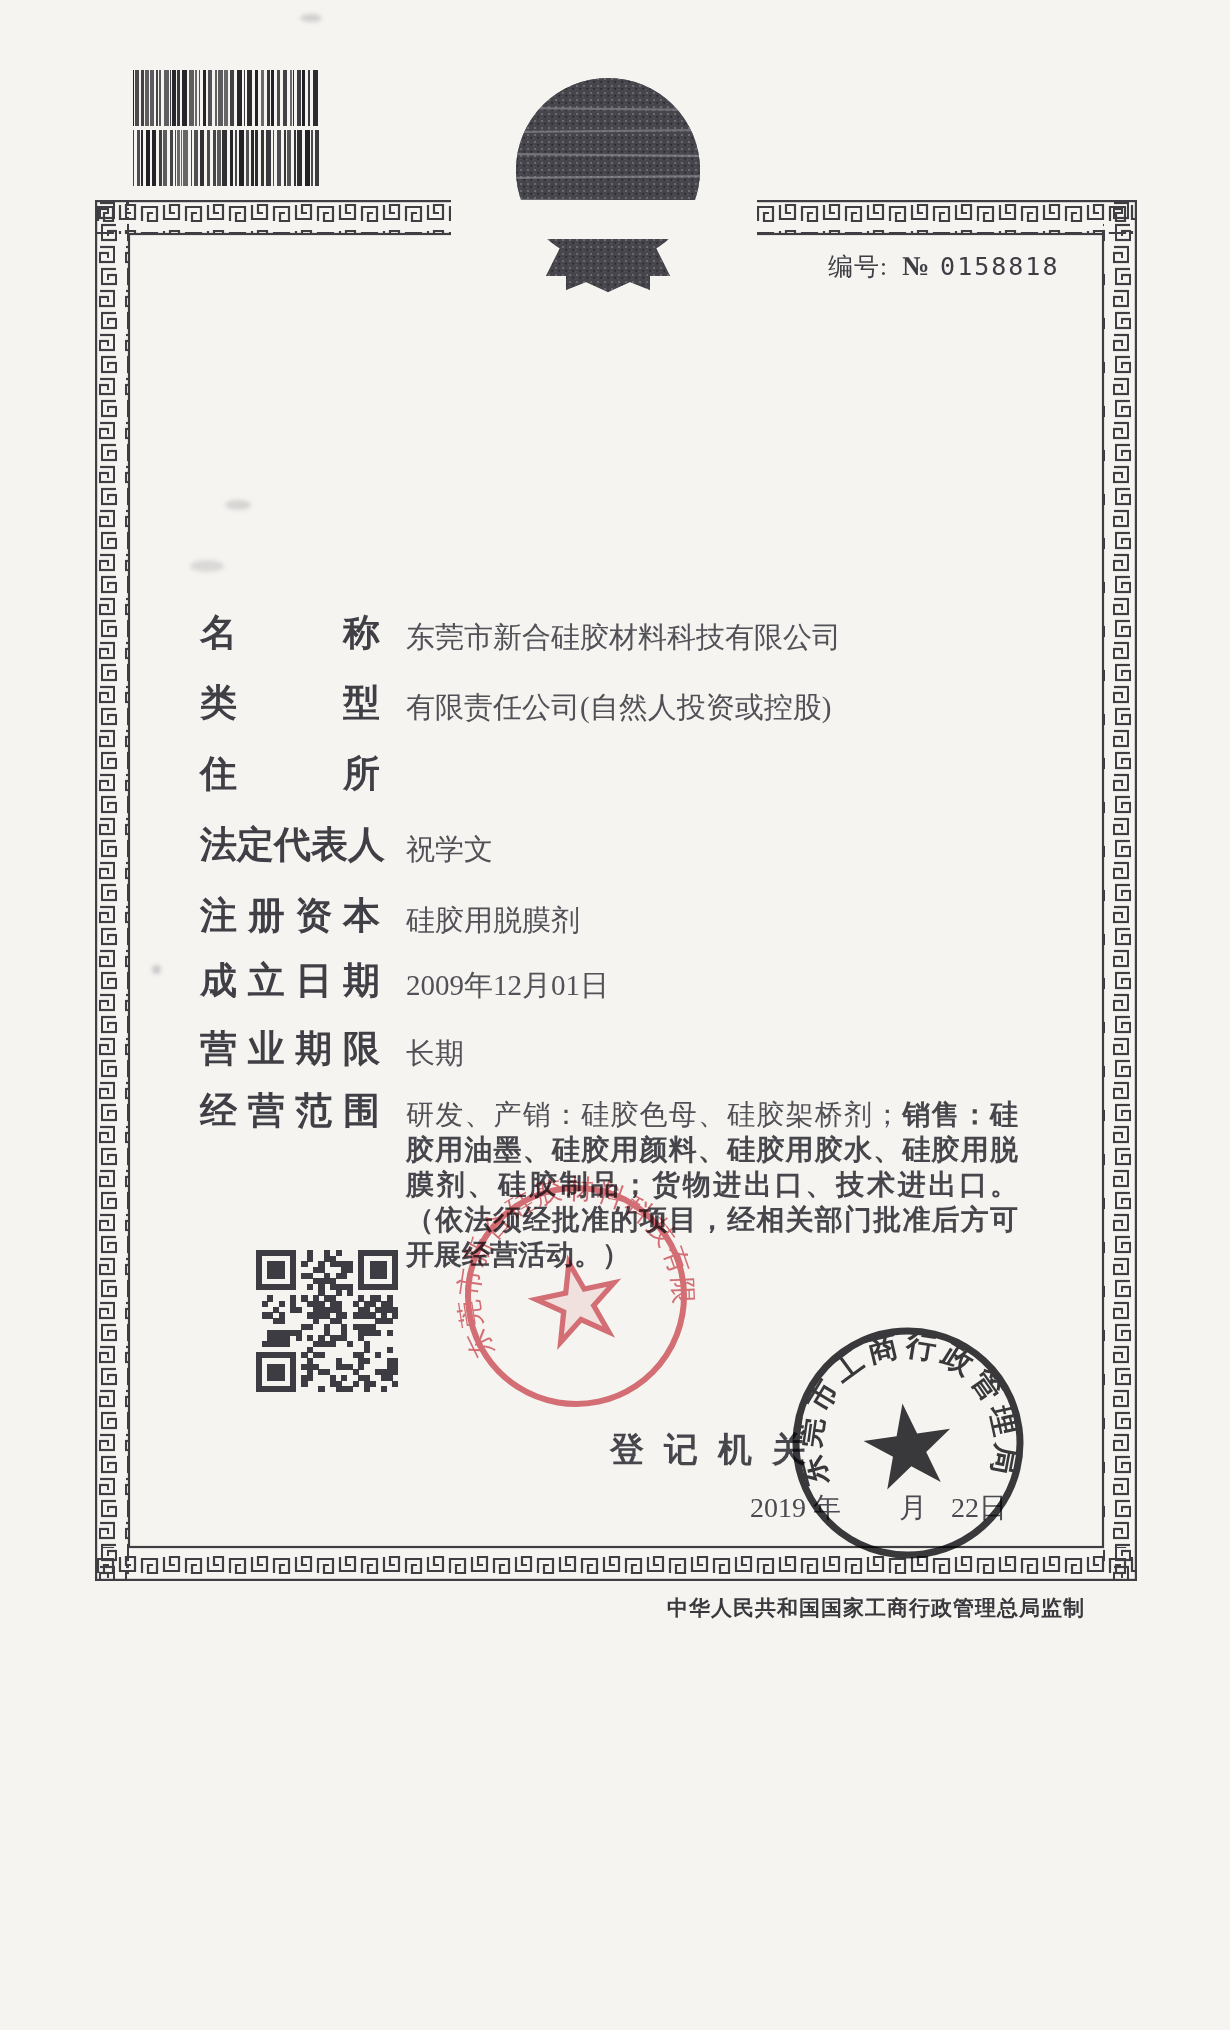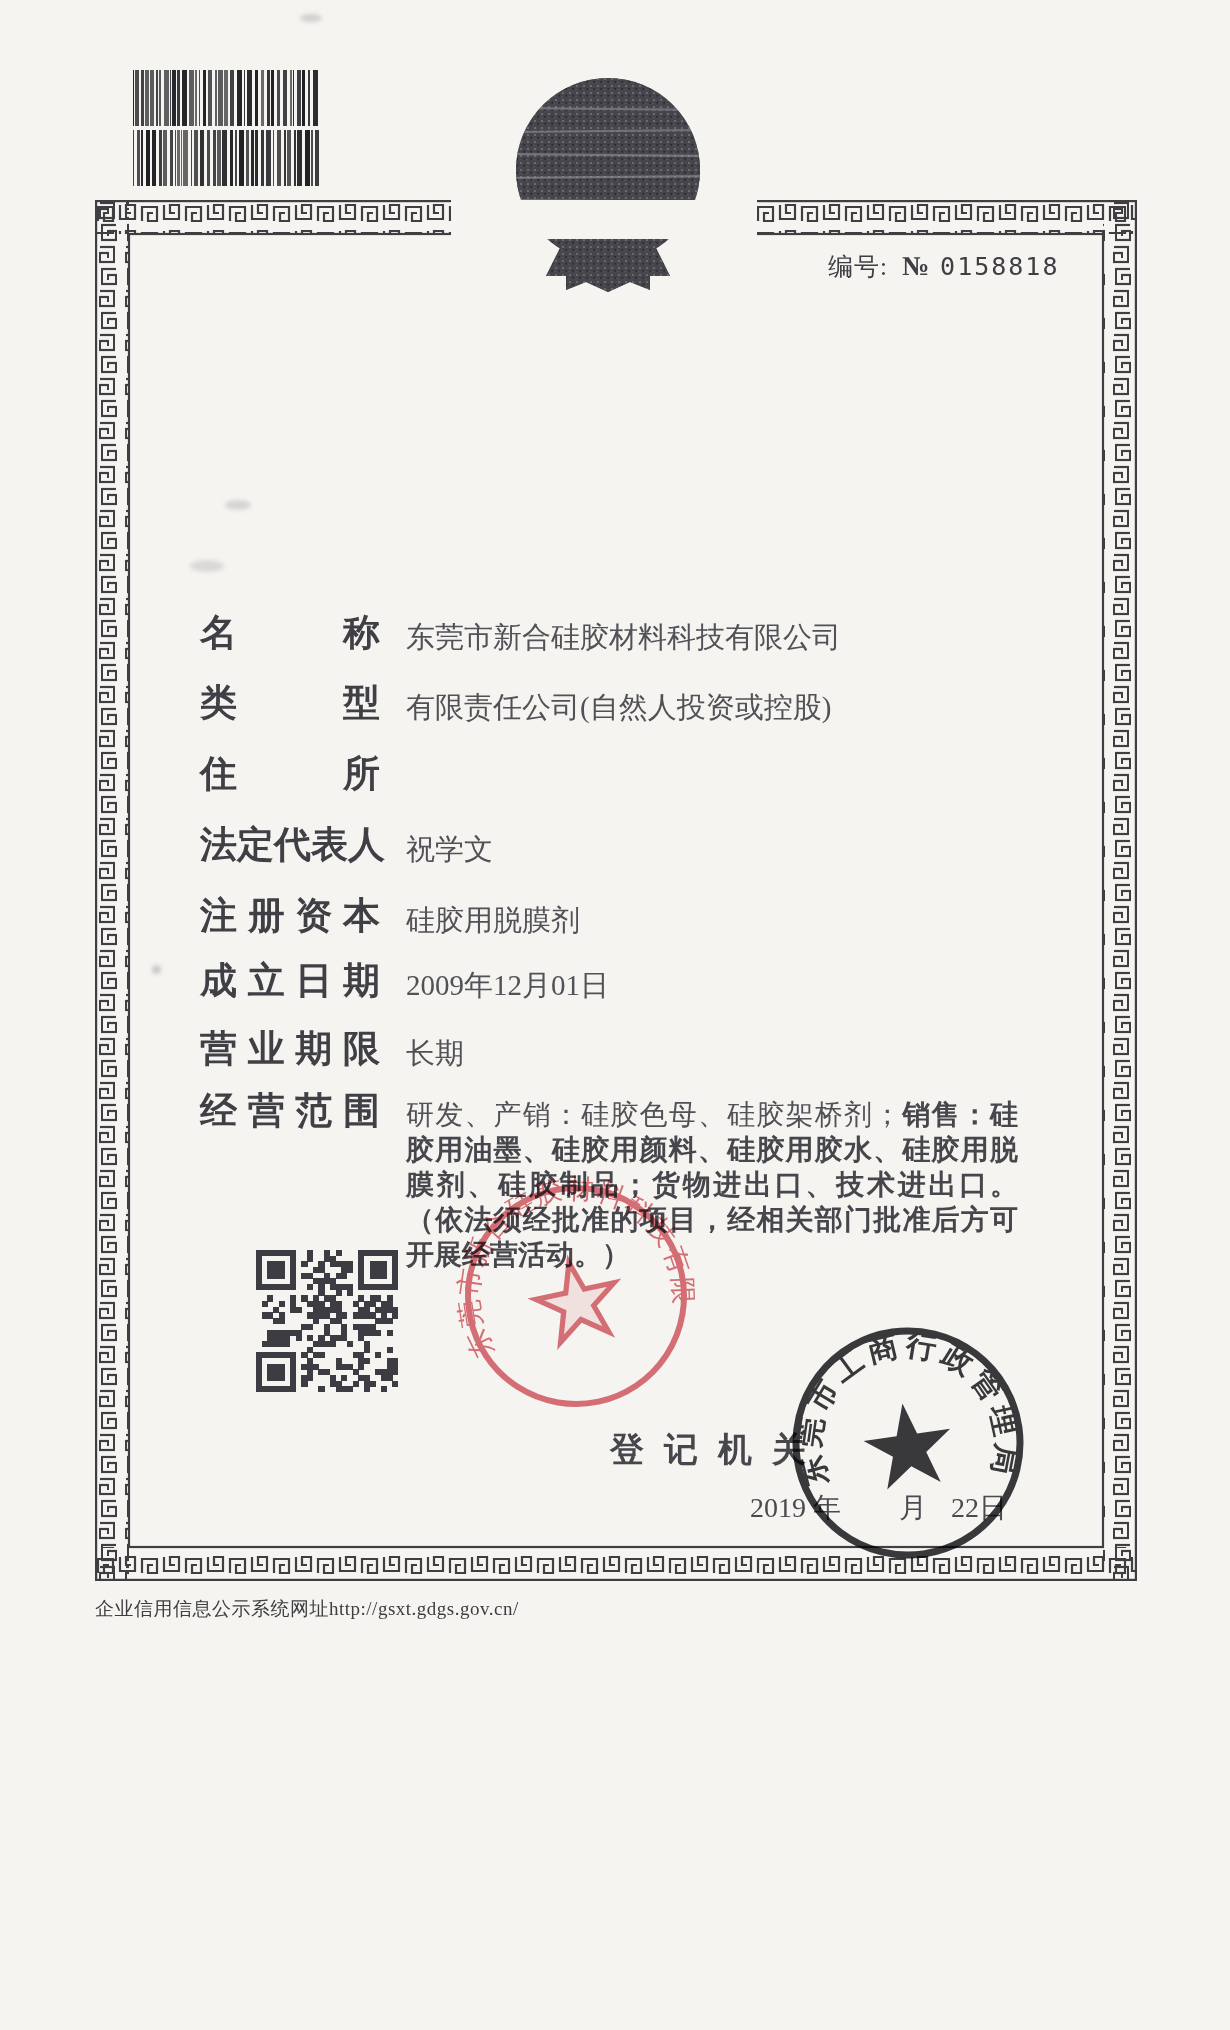--- a/index.html
+++ b/index.html
@@ -577,19 +577,19 @@
     <defs>
       <path id="blkArc" d="M42,155 A88,88 0 1 1 208,155" fill="none"></path>
     </defs>
     <circle cx="125" cy="125" r="112" fill="none" stroke="#2a2a2f" stroke-width="7"></circle>
     <path d="M0,-40 L9,-12.4 L38,-12.4 L14.6,4.7 L23.5,32.4 L0,15.3 L-23.5,32.4 L-14.6,4.7 L-38,-12.4 L-9,-12.4 Z" transform="translate(125,131) scale(1.15)" fill="#2a2a2f"></path>
     <text font-family="Liberation Sans, DejaVu Sans, sans-serif" font-size="30" fill="#2a2a2f" letter-spacing="5" font-weight="bold">
       <textPath href="#blkArc" startOffset="2">东莞市工商行政管理局</textPath>
     </text>
   </svg>
 
-  <div id="footer-left" class="abs">企业信用信息公示系统网址http://gsxt.gdgs.gov.cn/</div>
+  <div id="footer-right" class="abs">中华人民共和国国家工商行政管理总局监制</div>
 
   <div class="smudge" style="top:500px;left:225px;width:26px;height:10px;opacity:.35;"></div>
   <div class="smudge" style="top:560px;left:190px;width:34px;height:12px;opacity:.3;"></div>
   <div class="smudge" style="top:965px;left:152px;width:9px;height:9px;opacity:.5;"></div>
   <div class="smudge" style="top:14px;left:300px;width:22px;height:8px;opacity:.4;"></div>
 </div>
 
 </body></html>

